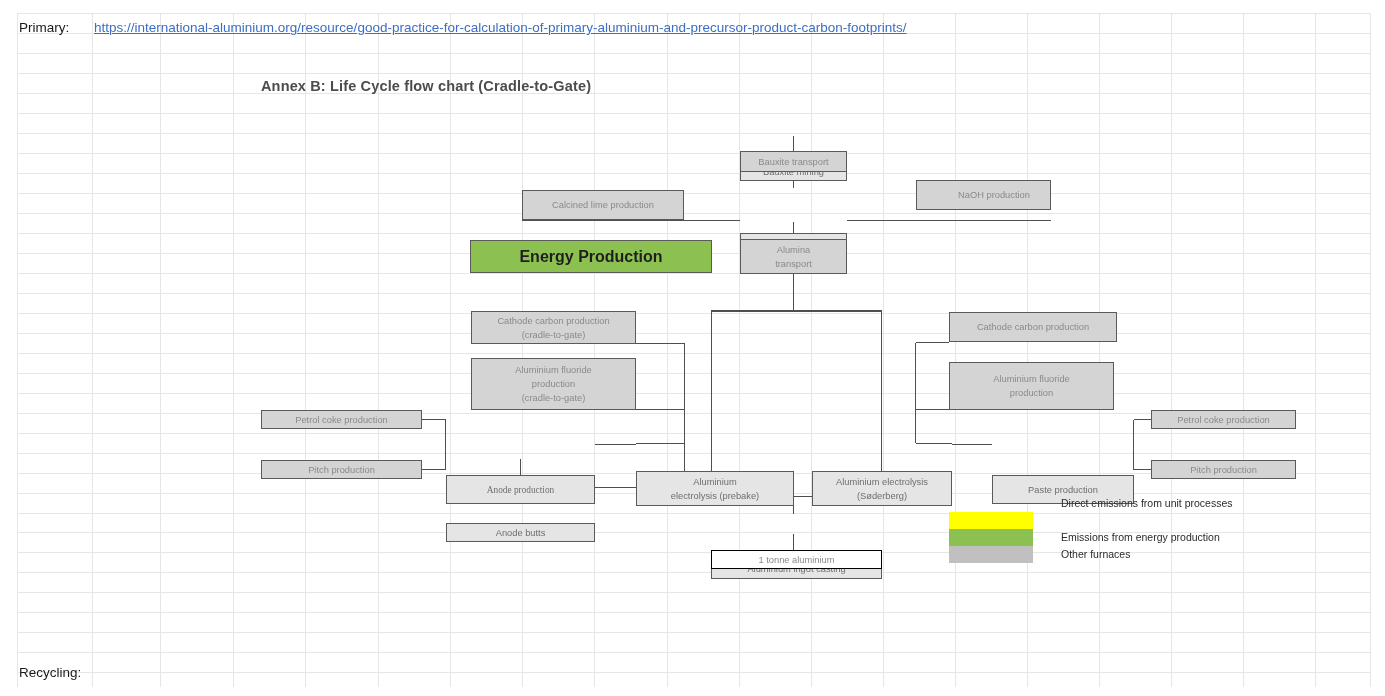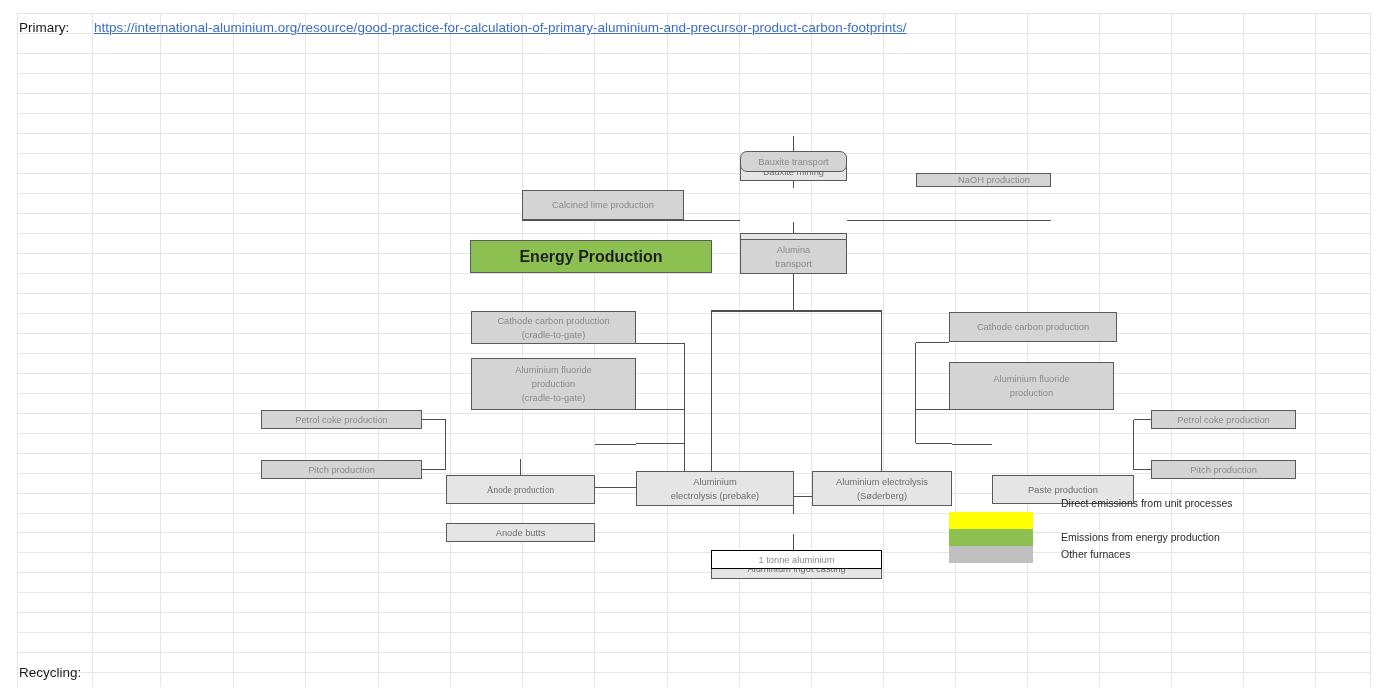--- a/index.html
+++ b/index.html
@@ -178,20 +178,21 @@
       <div class="grid-hline" style="top: 672px; left: 17px; width: 1353px;"></div>
     </div>
 
   <div class="cell-text" style="left:19px; top:20px;">Primary:</div>
   <a class="cell-link" style="left:94px; top:20px;" href="#">https://international-aluminium.org/resource/good-practice-for-calculation-of-primary-aluminium-and-precursor-product-carbon-footprints/</a>
 
   <div class="cell-text" style="left:19px; top:665px;">Recycling:</div>
 
   <div id="diagram">
 
+    <div id="diagram-title">Annex B: Life Cycle flow chart (Cradle-to-Gate)</div>
 
     <svg id="connectors" viewBox="0 0 1385 696" xmlns="http://www.w3.org/2000/svg">
       <g stroke="#4f4f4f" stroke-width="1.1" fill="none" shape-rendering="crispEdges">
 
         <path d="M793.5,136 L793.5,151"></path>
 
         <path d="M793.5,172 L793.5,188"></path>
 
         <path d="M522,220.5 L740,220.5"></path>
         <path d="M847,220.5 L1051,220.5"></path>
@@ -241,30 +242,30 @@
 
         <path d="M1151,469.5 L1134,469.5"></path>
         <path d="M1133.5,469.5 L1133.5,445"></path>
       </g>
     </svg>
 
     <div id="nodes">
         <div class="node yellow" style="left: 740px; top: 117px; width: 107px; height: 19px;">
           <span>Bauxite mining</span>
         </div>
-        <div class="node gray" style="left: 740px; top: 151px; width: 107px; height: 21px; border-radius: 7px;">
+        <div class="node gray" style="left: 740px; top: 151px; width: 107px; height: 21px;">
           <span>Bauxite transport</span>
         </div>
         <div class="node gray" style="left: 522px; top: 190px; width: 162px; height: 30px;">
           <span>Calcined lime production</span>
         </div>
         <div class="node yellow" style="left: 740px; top: 188px; width: 107px; height: 34px;">
           <span>Alumina<br>production</span>
         </div>
-        <div class="node gray" style="left: 916px; top: 173px; width: 135px; height: 14px; padding-left: 24px;">
+        <div class="node gray" style="left: 916px; top: 180px; width: 135px; height: 30px; padding-left: 24px;">
           <span>NaOH production</span>
         </div>
         <div class="node green" style="left: 470px; top: 240px; width: 242px; height: 33px;">
           <span>Energy Production</span>
         </div>
         <div class="node gray" style="left: 740px; top: 239px; width: 107px; height: 35px;">
           <span>Alumina<br>transport</span>
         </div>
         <div class="node gray" style="left: 471px; top: 311px; width: 165px; height: 33px;">
           <span>Cathode carbon production<br>(cradle-to-gate)</span>

